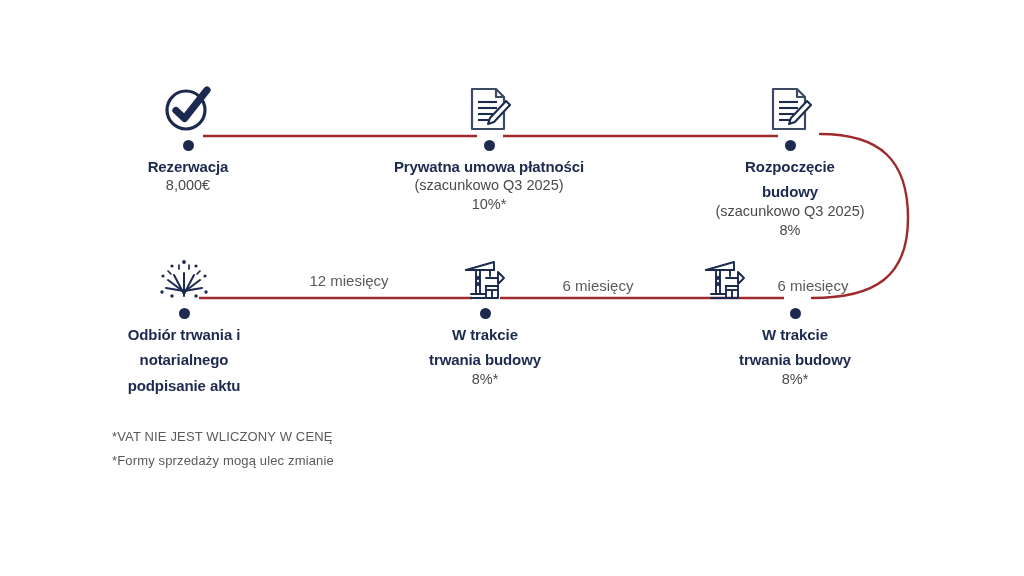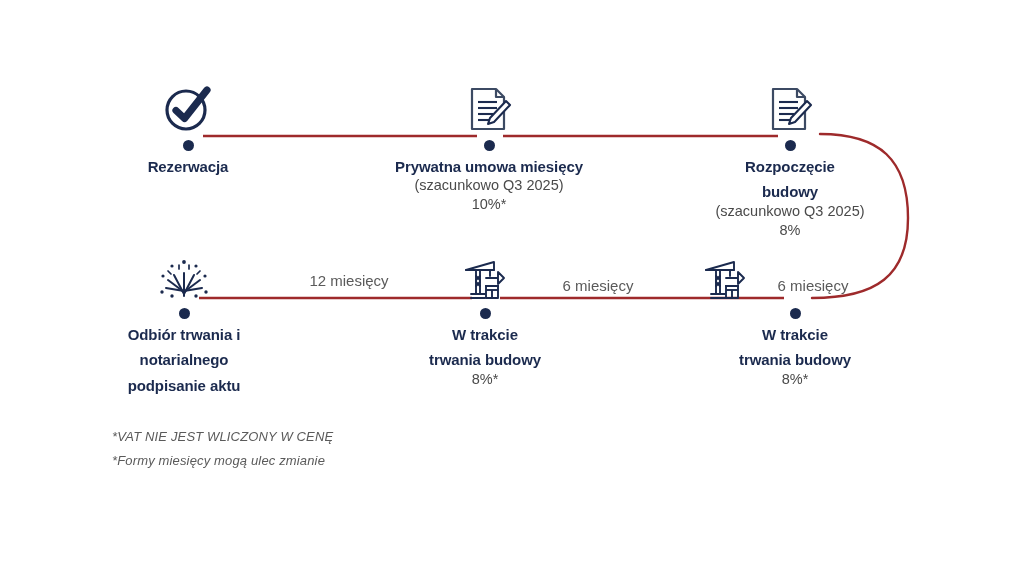--- a/index.html
+++ b/index.html
@@ -73,21 +73,20 @@
     white-space: nowrap;
     transform: translateX(-50%);
     text-align: right;
   }
 
   
   #footnotes {
     position: absolute;
     left: 112px;
     top: 430px;
-    font-style: italic;
   }
   #footnotes p {
     font-size: 13px;
     color: #5a5a5a;
     line-height: 1.0;
     margin-bottom: 11px;
     letter-spacing: 0.15px;
   }
 
   
@@ -111,36 +110,37 @@
 
   <div class="node" style="left:188px; top:78px;">
     <div class="icon-wrap">
       <svg class="ico" width="52" height="50" viewBox="0 0 52 50">
         <circle cx="24" cy="26" r="19" fill="none" stroke="#1b2a4e" stroke-width="3.2"></circle>
         <path d="M14 26.5 L22.5 34.5 L45 6" fill="none" stroke="#1b2a4e" stroke-width="7.2" stroke-linecap="round" stroke-linejoin="round"></path>
       </svg>
     </div>
     <div class="dot"></div>
     <div class="title">Rezerwacja</div>
+    <div class="sub">8,000€</div>
   </div>
 
   <div class="node" style="left:489px; top:78px;">
     <div class="icon-wrap">
       <svg class="ico" width="46" height="50" viewBox="0 0 46 50">
         <path d="M6 5 H30 L38 13 V45 H6 Z" fill="#ffffff" stroke="#3c4a63" stroke-width="2.2" stroke-linejoin="round"></path>
         <path d="M30 5 V13 H38" fill="none" stroke="#3c4a63" stroke-width="2.2" stroke-linejoin="round"></path>
         <line x1="12" y1="18" x2="31" y2="18" stroke="#1b2a4e" stroke-width="2.1"></line>
         <line x1="12" y1="24" x2="31" y2="24" stroke="#1b2a4e" stroke-width="2.1"></line>
         <line x1="12" y1="30" x2="27" y2="30" stroke="#1b2a4e" stroke-width="2.1"></line>
         <line x1="12" y1="36" x2="23" y2="36" stroke="#1b2a4e" stroke-width="2.1"></line>
         <path d="M40 17 L44 21 L28 38 L22 40 L24 34 Z" fill="#ffffff" stroke="#1b2a4e" stroke-width="2.1" stroke-linejoin="round"></path>
       </svg>
     </div>
     <div class="dot"></div>
-    <div class="title">Prywatna umowa miesięcy</div>
+    <div class="title">Prywatna umowa płatności</div>
     <div class="sub">(szacunkowo Q3 2025)</div>
     <div class="sub">10%*</div>
   </div>
 
   <div class="node" style="left:790px; top:78px;">
     <div class="icon-wrap">
       <svg class="ico" width="46" height="50" viewBox="0 0 46 50">
         <path d="M6 5 H30 L38 13 V45 H6 Z" fill="#ffffff" stroke="#3c4a63" stroke-width="2.2" stroke-linejoin="round"></path>
         <path d="M30 5 V13 H38" fill="none" stroke="#3c4a63" stroke-width="2.2" stroke-linejoin="round"></path>
         <line x1="12" y1="18" x2="31" y2="18" stroke="#1b2a4e" stroke-width="2.1"></line>
@@ -255,16 +255,16 @@
     <div class="title">trwania budowy</div>
     <div class="sub">8%*</div>
   </div>
 
   <div class="duration" style="left:349px; top:272px;">12 miesięcy</div>
   <div class="duration" style="left:598px; top:277px;">6 miesięcy</div>
   <div class="duration" style="left:813px; top:277px;">6 miesięcy</div>
 
   <div id="footnotes">
     <p>*VAT NIE JEST WLICZONY W CENĘ</p>
-    <p>*Formy miesięcy mogą ulec zmianie</p>
+    <p>*Formy sprzedaży mogą ulec zmianie</p>
   </div>
 
 </div>
 
 </body></html>

